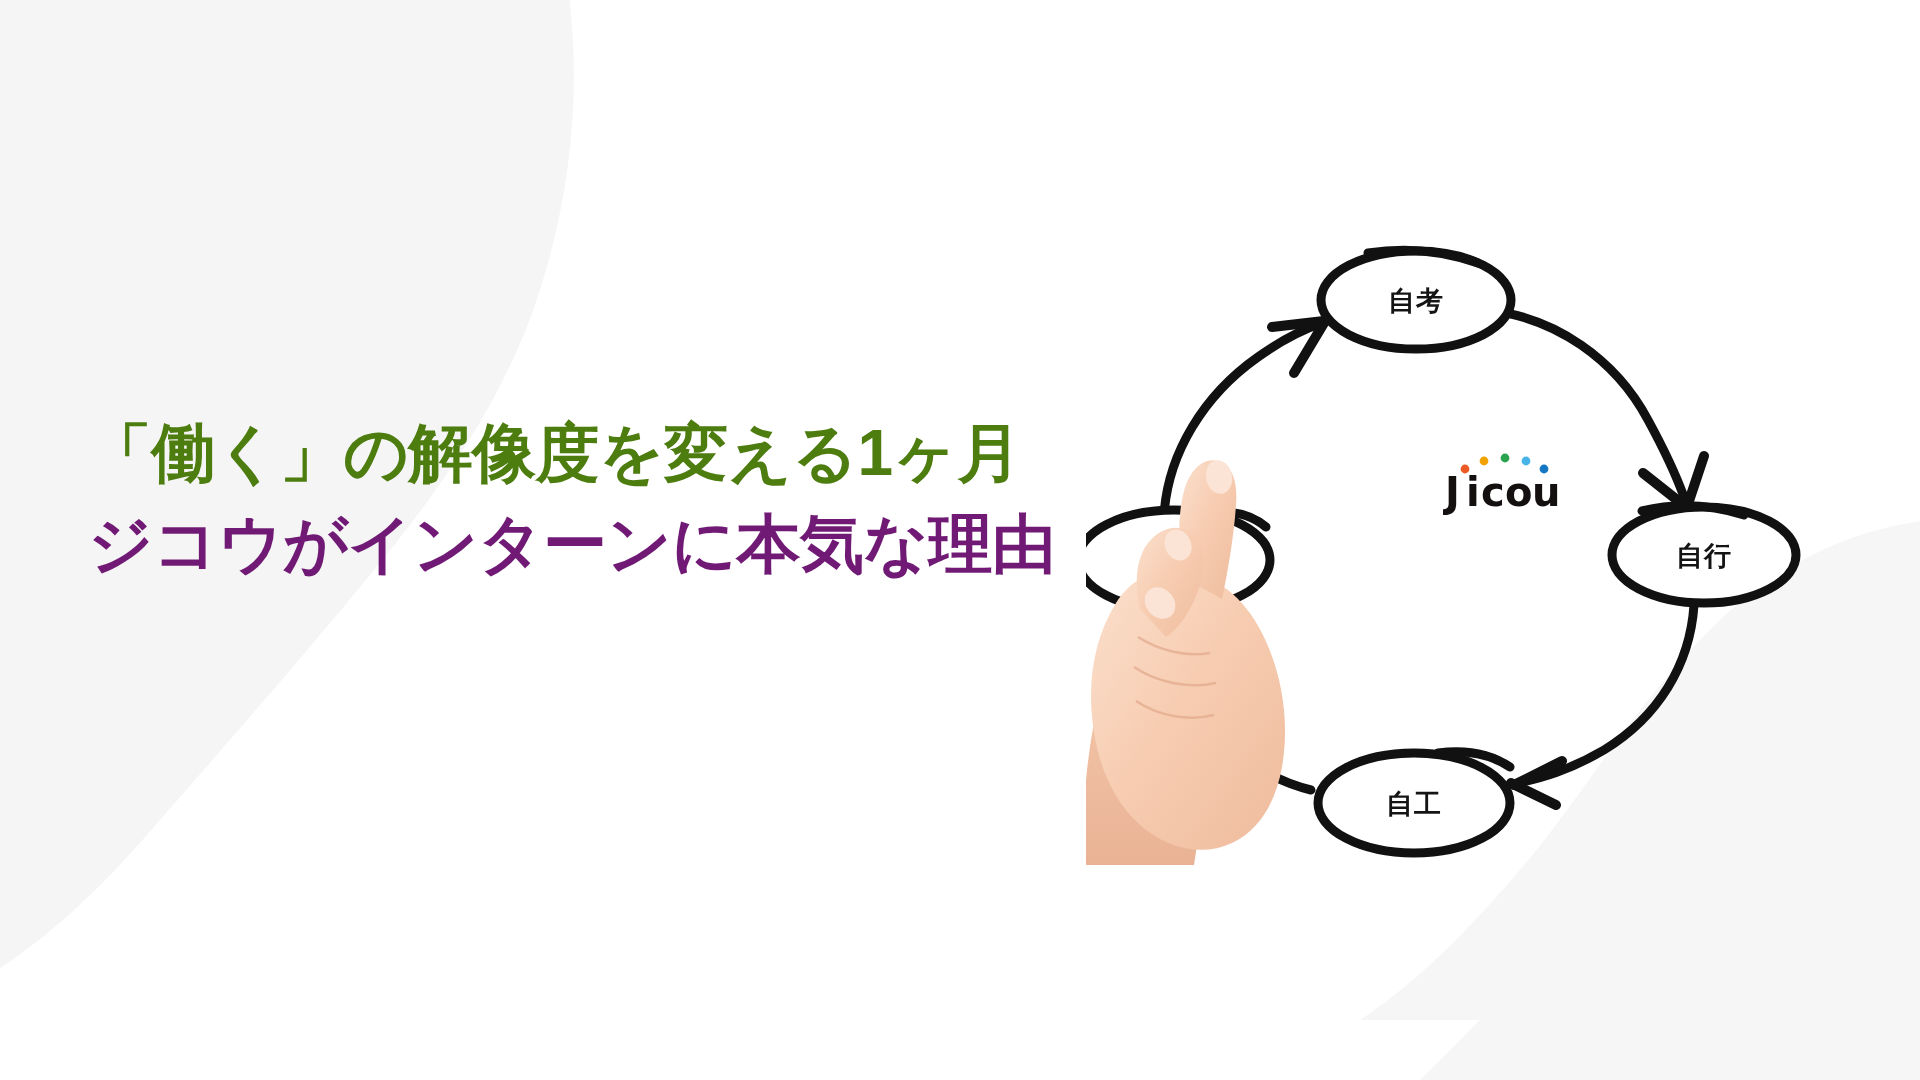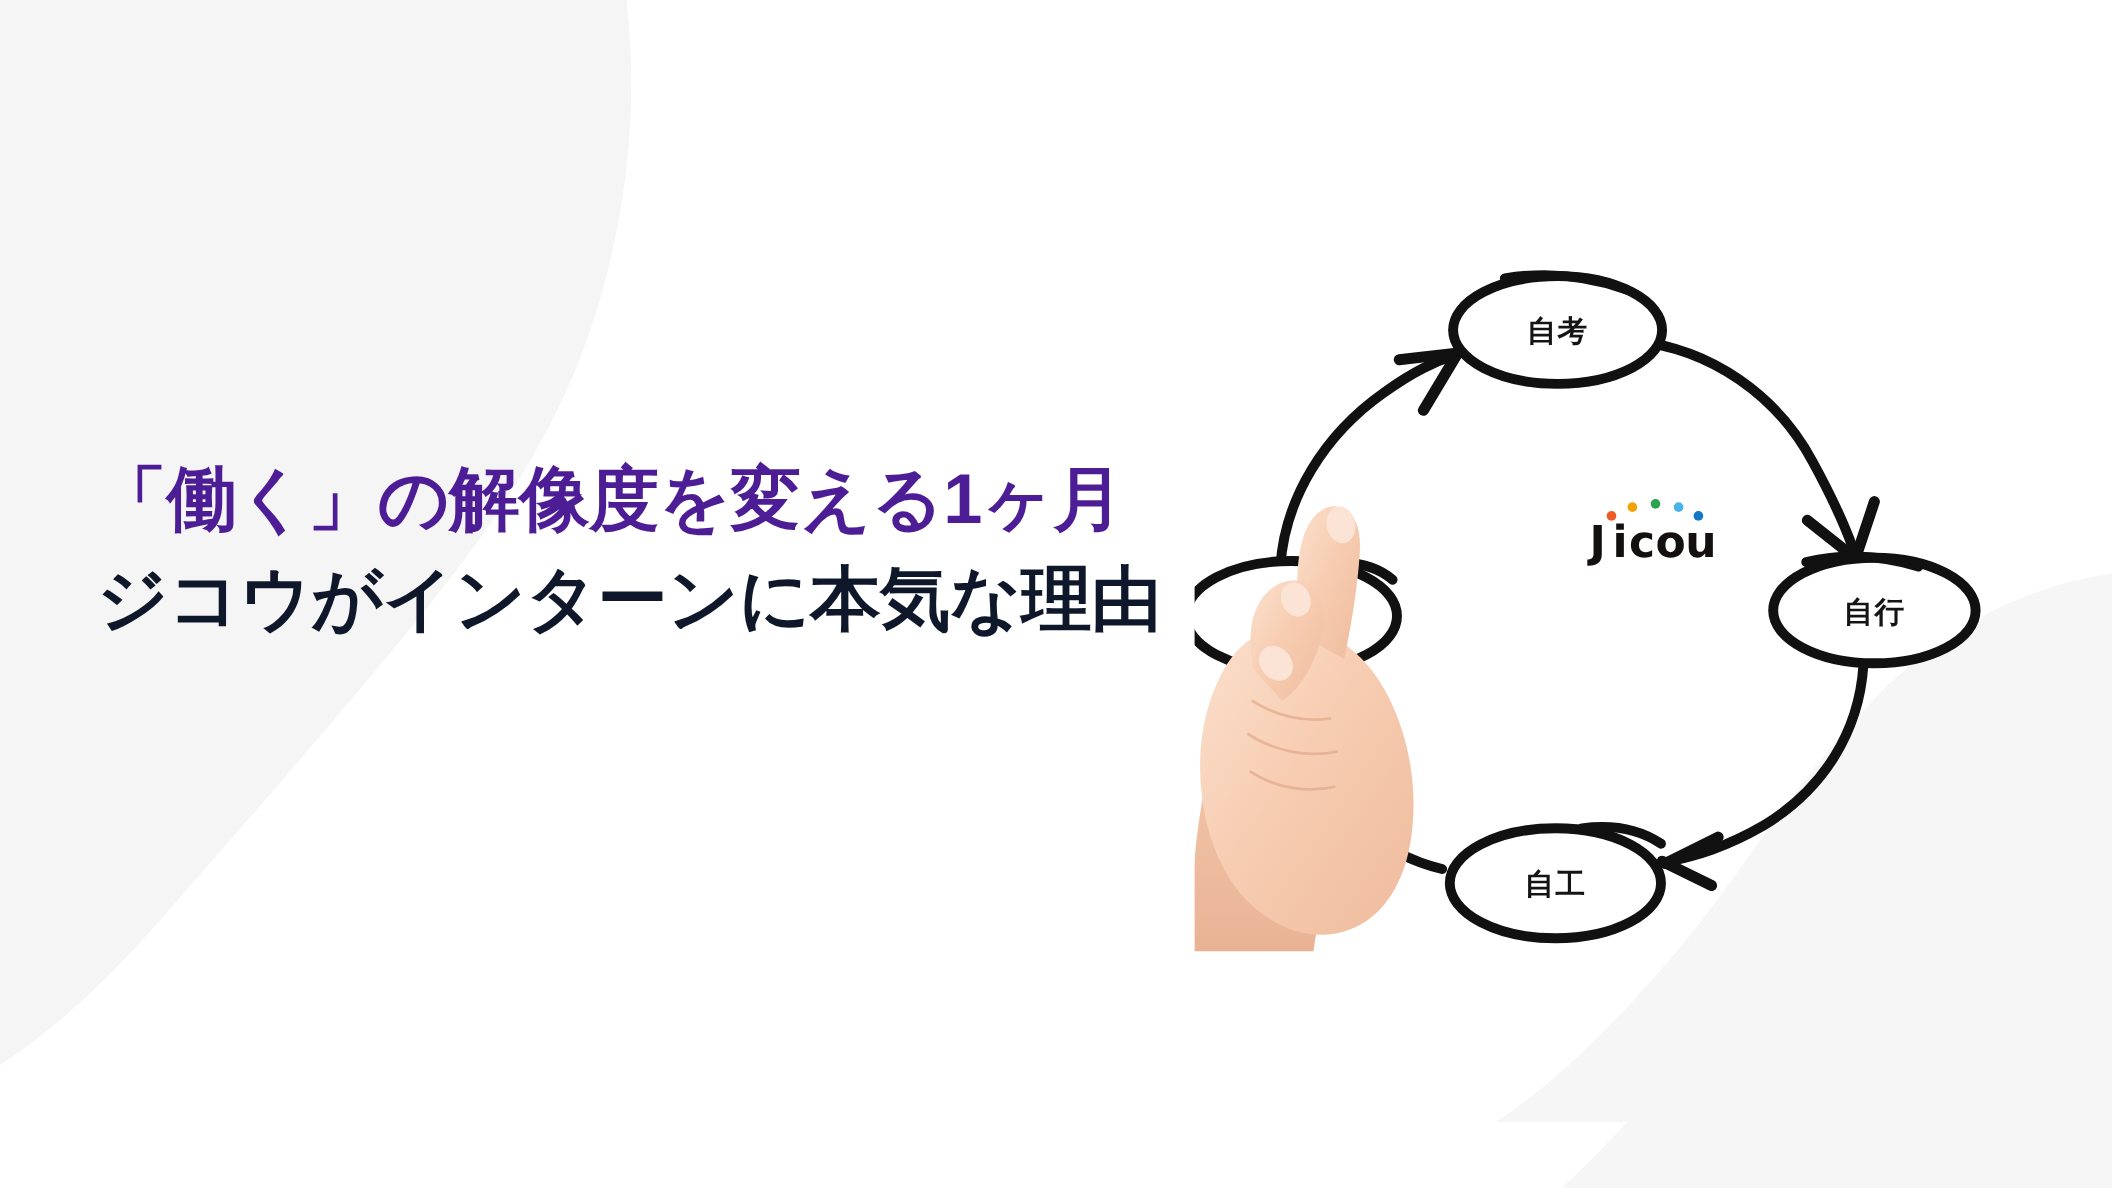--- a/index.html
+++ b/index.html
@@ -111,22 +111,22 @@
 
     <path fill="#f6f6f6" d="M 1930,520
              C 1840,530 1760,575 1700,640
              C 1630,712 1580,800 1520,870
              C 1468,930 1420,980 1360,1020
              L 1930,1020
              Z"></path>
   </svg>
 
   <div class="headline">
-    <span class="headline-line" style="color:#4c1d95">「働く」の解像度を変える1ヶ月</span>
-    <span class="headline-line" style="color:#0f172a">ジコウがインターンに本気な理由</span>
+    <span class="headline-line" style="color:#4d7c0f">「働く」の解像度を変える1ヶ月</span>
+    <span class="headline-line" style="color:#701a75">ジコウがインターンに本気な理由</span>
   </div>
 
   <div class="diagram">
     <svg width="740" height="660" viewBox="0 0 740 660" xmlns="http://www.w3.org/2000/svg">
 
       <g fill="none" stroke="#111111" stroke-width="9" stroke-linecap="round">
 
         <path d="M 400,105 C 470,112 530,155 562,215 C 580,248 590,270 598,292"></path>
 
         <path d="M 557,268 L 600,302" stroke-width="10"></path>

